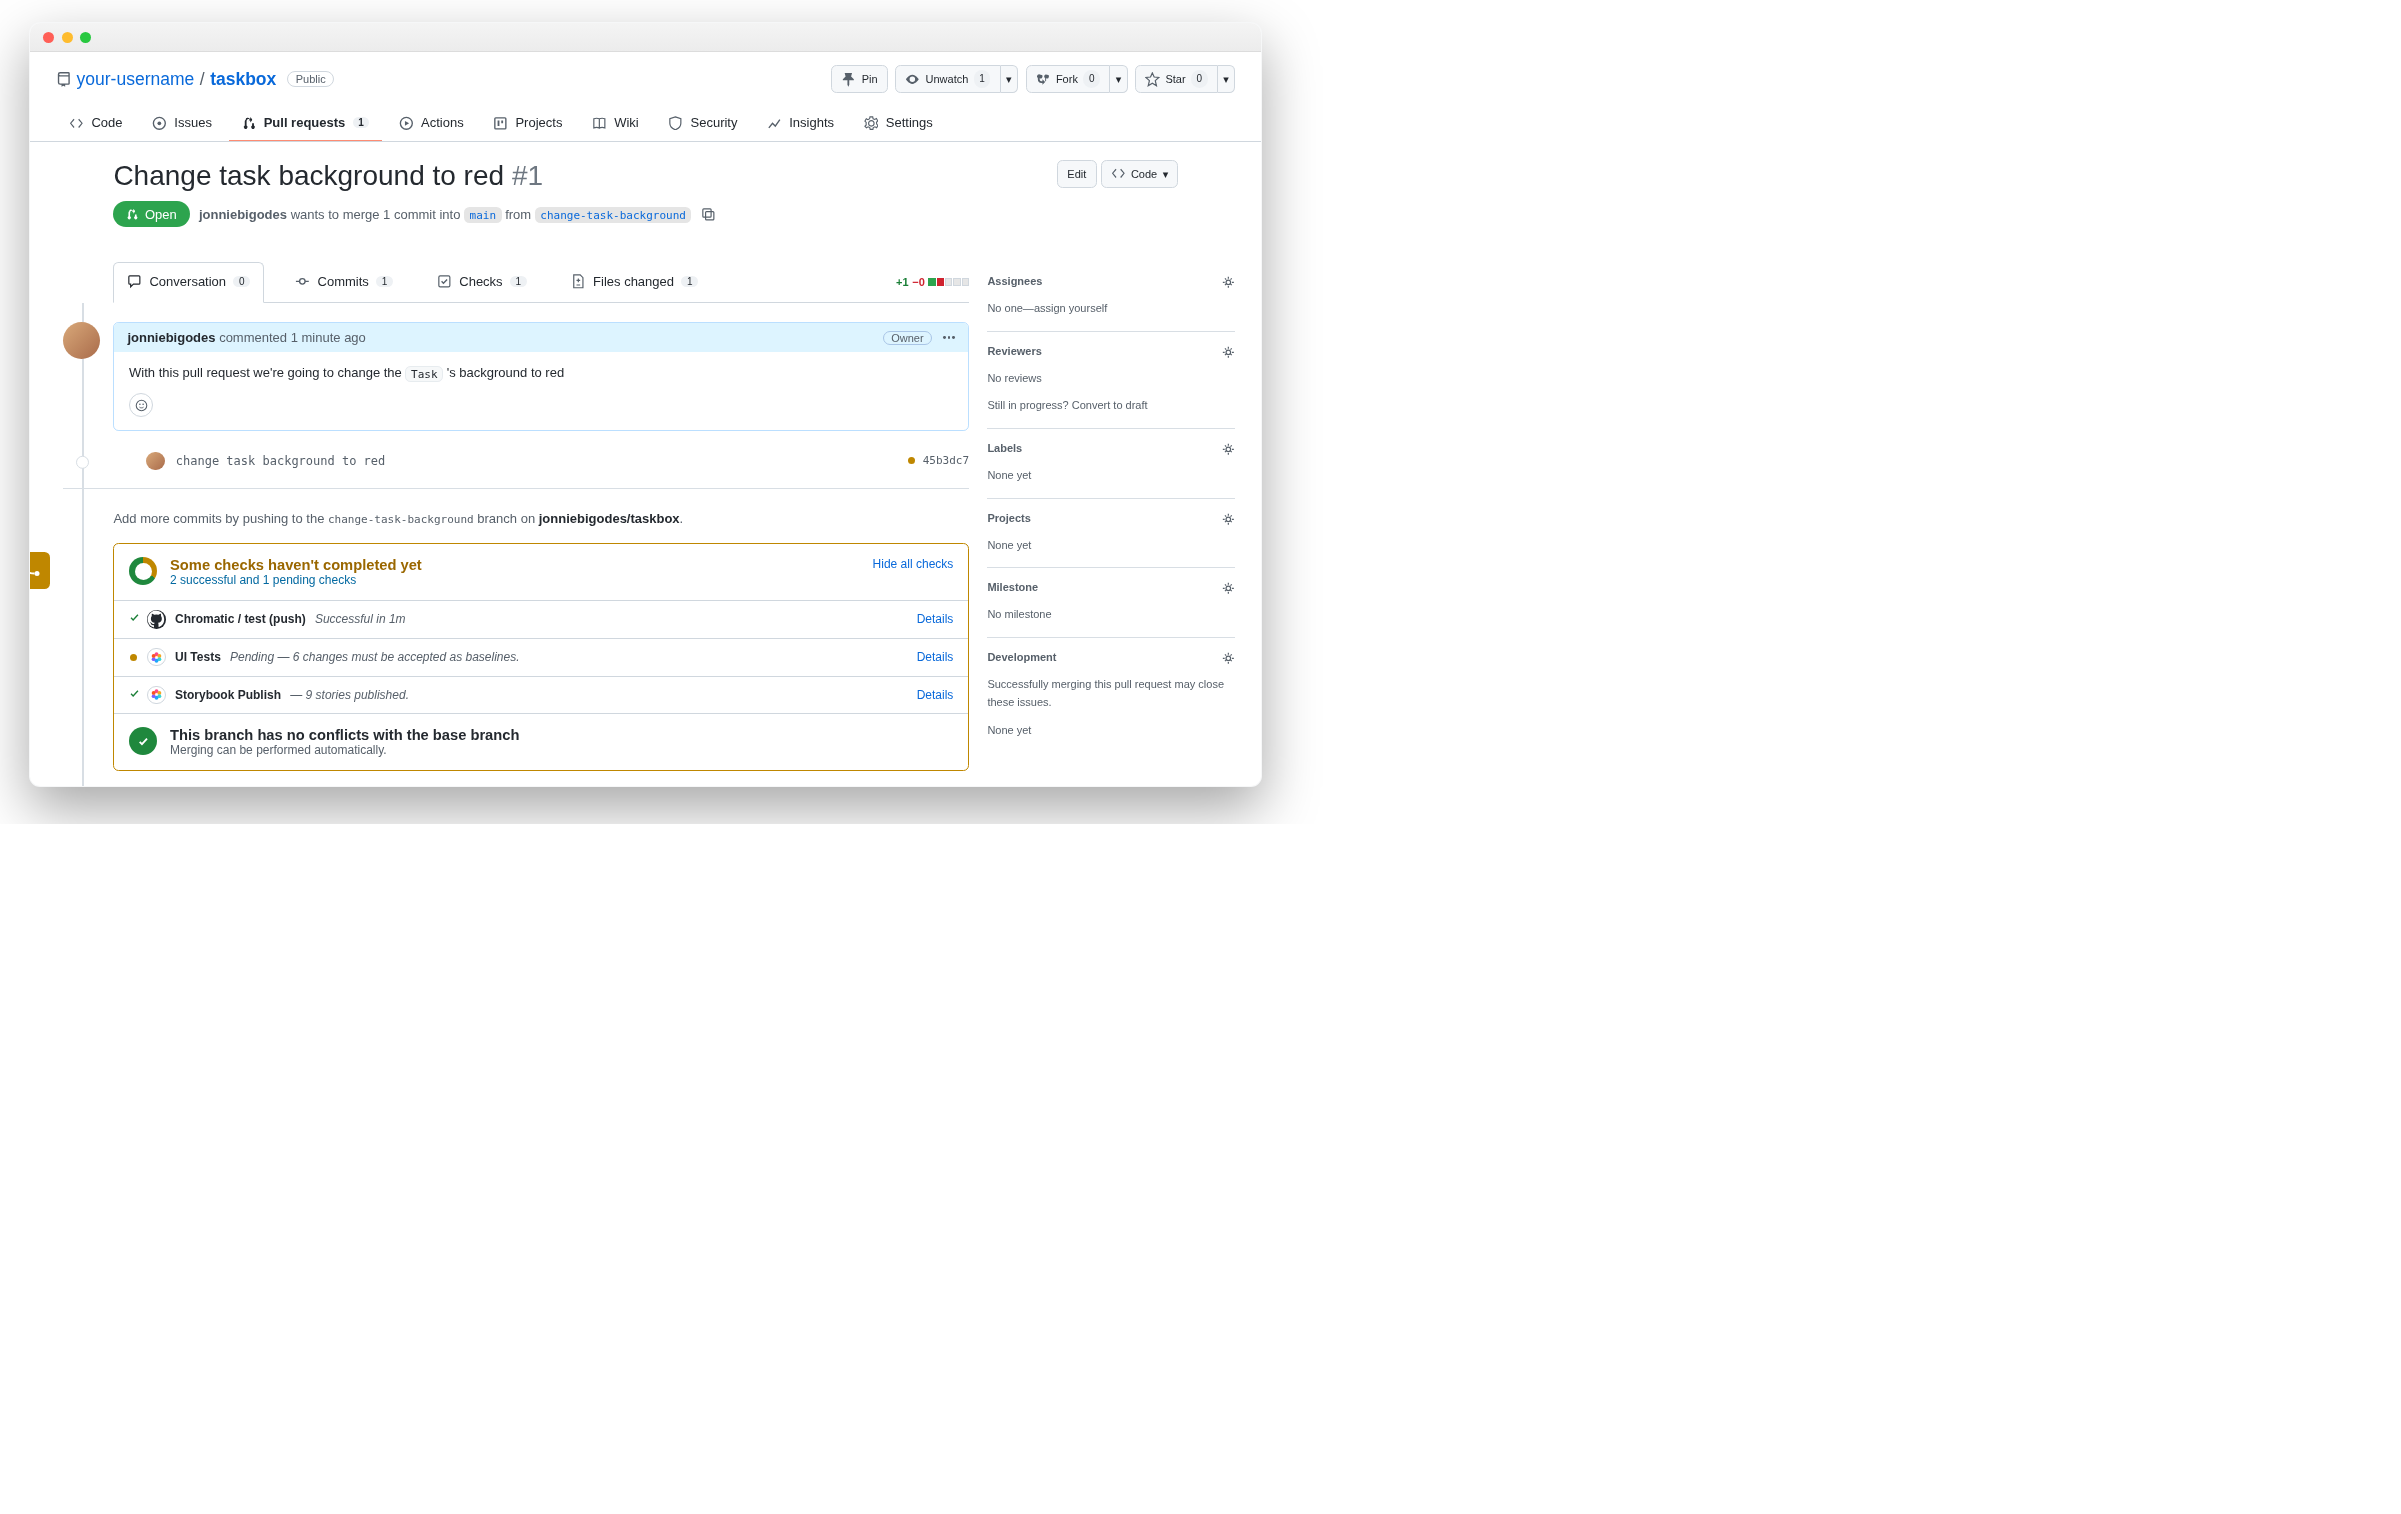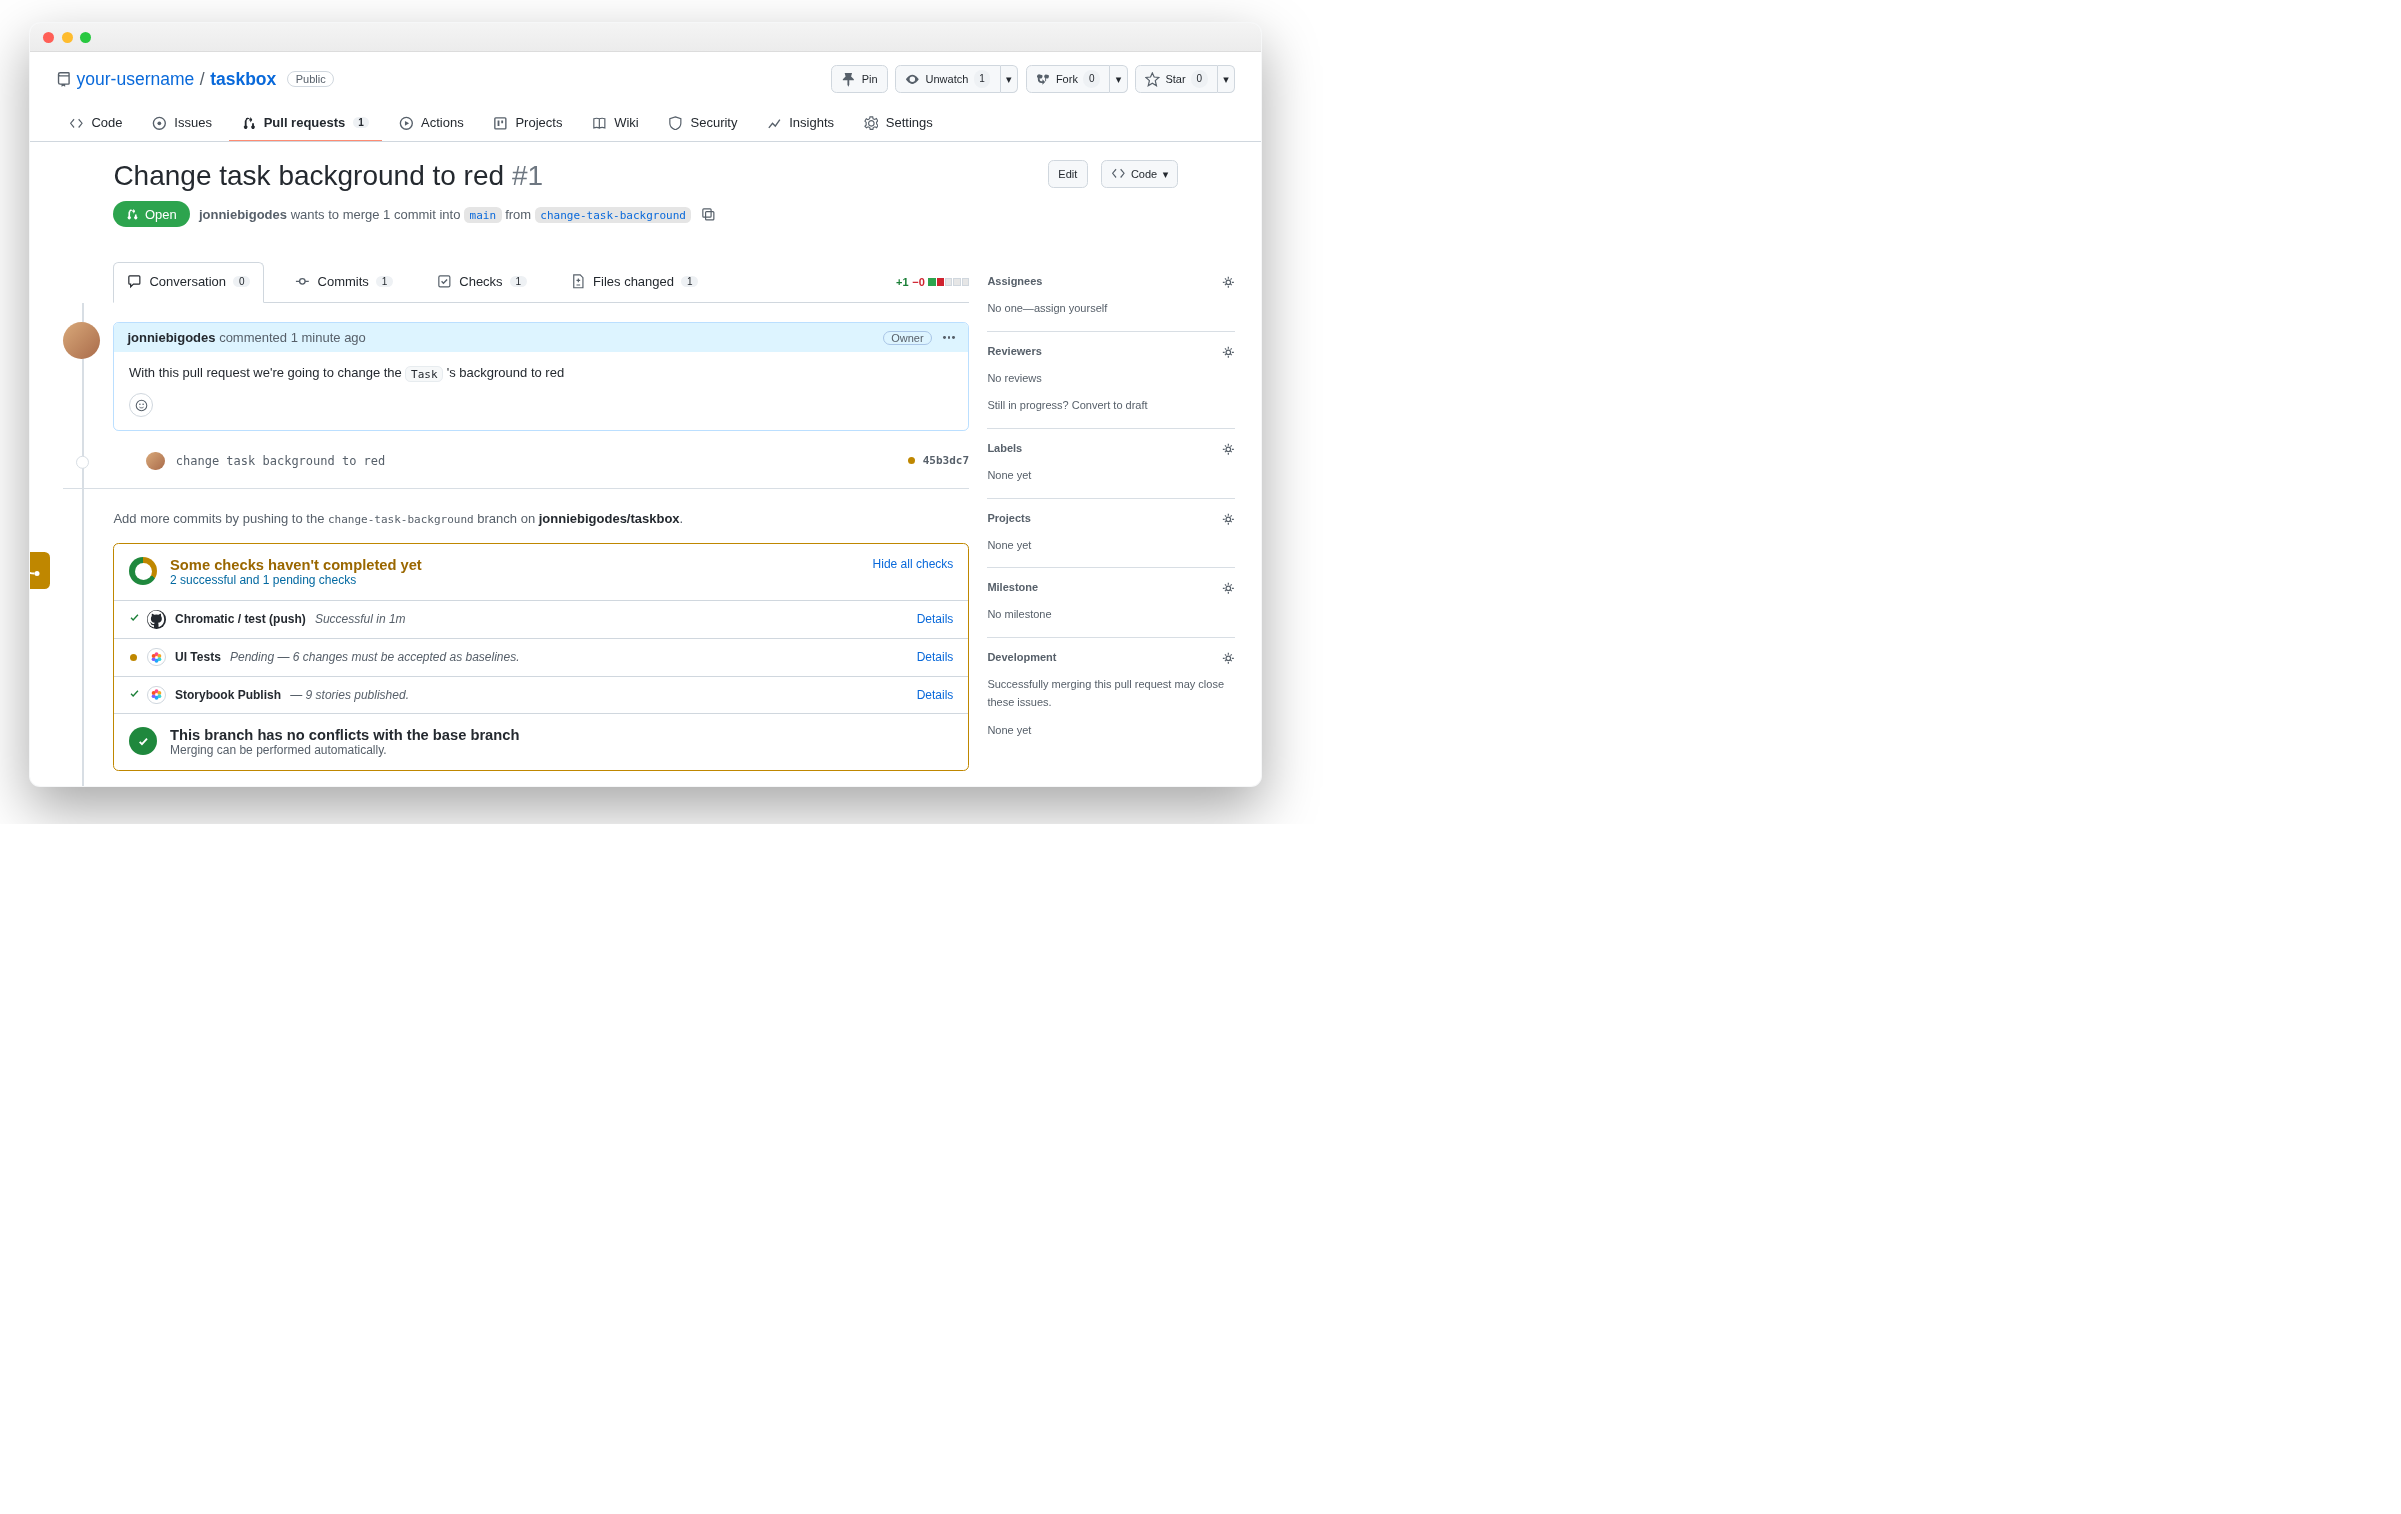--- a/index.html
+++ b/index.html
@@ -24,21 +24,21 @@
   .tabs { display:flex; gap:3.7px; }
   .tab { display:flex; align-items:center; gap:7.4px; padding:9.2px 13px; font-size:13px; color:#24292f; border-bottom:1.8px solid transparent; cursor:pointer;}
   .tab.active{ border-bottom-color:#fd8c73; font-weight:600;}
   .tab .count { background:#eef1f4; border-radius:2em; padding:0 5.5px; font-size:10px; min-width:16.6px; text-align:center;}
   .main { display:flex; padding: 18.4px 26px 0; gap: 18.4px; }
   .left { flex:1; min-width:0;}
   .right { width: 248px; font-size: 11px; color:#57606a; }
   .pr-title-row { display:flex; justify-content:space-between; align-items:flex-start; margin-bottom:9.2px;}
   .pr-title { font-size:28px; font-weight:400; color:#24292f;}
   .pr-title .num { color:#6e7781; font-weight:300;}
-  .title-actions{display:flex;gap:13px;}
+  .title-actions{display:flex;gap:4px;}
   .state-row{ display:flex; align-items:center; gap:9.2px; margin-bottom:16.6px; font-size:13px; color:#57606a;}
   .state-open{ background:#2da44e; color:#fff; border-radius:2em; padding:5.5px 13px; font-weight:500; display:inline-flex; gap:5.5px; align-items:center;}
   .branch{ font-family: ui-monospace,SFMono-Regular,Menlo,monospace; font-size:11px; background:#e5e5e5; color:#0969da; padding:1.8px 5.5px; border-radius:5.5px;}
   .author { color:#57606a; font-weight:600;}
   .subtabs-row{display:flex; justify-content:space-between; align-items:center; border-bottom:0.9px solid #d0d7de;}
   .subtabs { display:flex; gap:18.4px;}
   .subtab { display:flex; align-items:center; gap:7.4px; padding:11px 13px 13px; font-size:13px; color:#24292f; cursor:pointer;}
   .subtab.active{ border:0.9px solid #d0d7de; border-bottom:0.9px solid #fff; border-radius:5.5px 5.5px 0 0; margin-bottom:-0.9px; background:#fff;}
   .subtab .count{ background:#eef1f4; border-radius:2em; padding:0 5.5px; font-size:10px; min-width:16.6px; text-align:center;}
   .diffstat{ font-size:11px; color:#57606a; display:flex; align-items:center; gap:3.7px;}
@@ -53,21 +53,21 @@
   .comment{ flex:1; border:0.9px solid #54aeff66; border-radius:5.5px; overflow:hidden;}
   .comment-head{ background:#ddf4ff; padding:7.4px 13px; font-size:13px; color:#57606a; display:flex; justify-content:space-between; align-items:center;}
   .comment-head strong{ color:#24292f;}
   .owner-badge{ font-size:11px; color:#57606a; border:0.9px solid #a9c5e6; border-radius:2em; padding:0 7.4px;}
   .comment-body{ padding:13px 14.7px; font-size:13px; color:#24292f; background:#fff;}
   code.inline{ font-family:ui-monospace,monospace; font-size:11px; background:#eef1f480; border:0.9px solid #d0d7de60; padding:0.9px 4.6px; border-radius:5.5px;}
   .react{ width:24px;height:24px;border:0.9px solid #d0d7de;border-radius:50%;display:flex;align-items:center;justify-content:center;margin:0 14.7px 13px;color:#57606a;cursor:pointer; background:#fff;}
   .commit-row{ display:flex; align-items:center; gap:11px; padding:5.5px 0 5.5px 50px; font-size:12px; color:#57606a;}
   .commit-dot{ position:absolute; left:13px; width:13px;height:13px; border:1.8px solid #d8dee4; background:#fff; border-radius:50%; transform:translateY(1.8px);}
   .commit-msg{ font-family: ui-monospace,monospace; font-size:12px; color:#57606a;}
-  .commit-sha{ margin-left:auto; font-family:ui-monospace,monospace; font-size:11px; color:#57606a; display:flex; align-items:center; gap:7.4px;font-weight:bold;}
+  .commit-sha{ margin-left:auto; font-family:ui-monospace,monospace; font-size:11px; color:#57606a; display:flex; align-items:center; gap:7.4px;}
   .status-dot{width:7.4px;height:7.4px;border-radius:50%;background:#bf8700;}
   .sm-avatar{width:18.4px;height:18.4px;border-radius:50%;background:linear-gradient(135deg,#d9a97a,#a96b4a);}
   .push-hint{ font-size:13px; color:#57606a; padding:22px 0 16.6px 50px; border-top:1.8px solid #d8dee4; margin-top:13px;}
   .push-hint .mono{font-family:ui-monospace,monospace;font-size:11px}
   .push-hint strong{color:#24292f}
   .merge-box{ border:0.9px solid #bf8700; border-radius:5.5px; margin-left:0; position:relative;}
   .merge-badge{ position:absolute; left:-50px; top:9.2px; width:37px;height:37px; background:#bf8700; border-radius:5.5px; display:flex;align-items:center;justify-content:center;}
   .mb-head{ display:flex; padding:13px 14.7px; gap:13px; align-items:flex-start; border-bottom:0.9px solid #d0d7de;}
   .donut{ width:28px;height:28px;border-radius:50%; background:conic-gradient(#bf8700 0 120deg,#1f883d 120deg 360deg); position:relative; flex-shrink:0;}
   .donut:after{content:'';position:absolute;inset:5.5px;background:#fff;border-radius:50%;}

